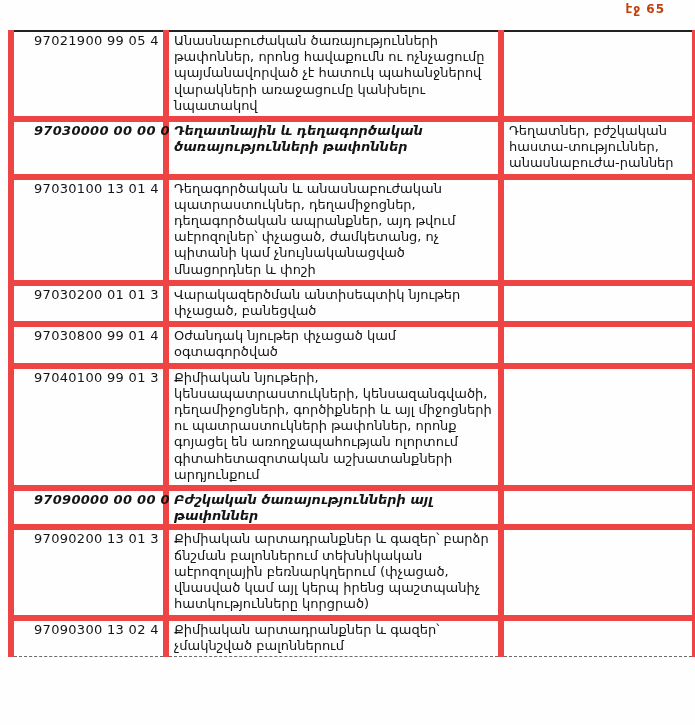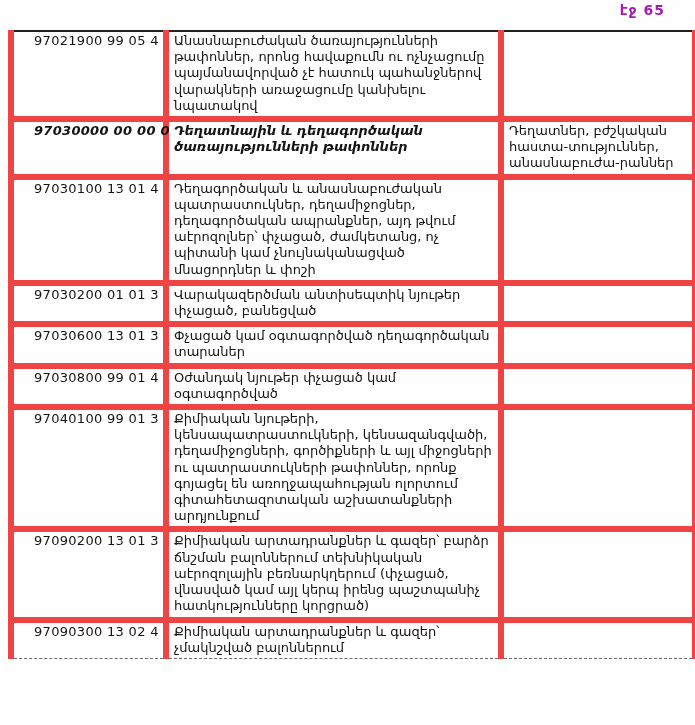--- a/index.html
+++ b/index.html
@@ -15,24 +15,24 @@
   #page {
     position: relative;
     width: 695px;
     height: 725px;
     background: #fefefe;
   }
   #page-header {
     position: absolute;
     top: 2px;
     right: 30px;
-    font-size: 14px;
+    font-size: 12px;
     font-weight: bold;
     letter-spacing: 1px;
-    color: #a21caf;
+    color: #c2410c;
     padding-left: 39px;
   }
   table#waste-table {
     position: absolute;
     top: 30px;
     left: 8px;
     width: 684px;
     border-collapse: collapse;
     table-layout: fixed;
     font-size: 13px;
@@ -94,33 +94,33 @@
         <tr class="r3">
       <td class="code">97030100 13 01 4</td>
       <td class="desc">Դեղագործական և անասնաբուժական պատրաստուկներ, դեղամիջոցներ, դեղագործական ապրանքներ, այդ թվում աէրոզոլներ՝ փչացած, ժամկետանց, ոչ պիտանի կամ չնույնականացված մնացորդներ և փոշի</td>
       <td class="src"></td>
     </tr>
         <tr class="r4 sep-dashed">
       <td class="code">97030200 01 01 3</td>
       <td class="desc">Վարակազերծման անտիսեպտիկ նյութեր փչացած, բանեցված</td>
       <td class="src"></td>
     </tr>
-        <tr class="r6">
-      <td class="code">97030600 13 01 3</td>
-      <td class="desc">Փչացած կամ  օգտագործված դեղագործական տարաներ</td>
-      <td class="src"></td>
-    </tr>
         <tr class="r7">
       <td class="code">97030800 99 01 4</td>
       <td class="desc">Օժանդակ  նյութեր  փչացած կամ օգտագործված</td>
       <td class="src"></td>
     </tr>
         <tr class="r9">
       <td class="code">97040100 99 01 3</td>
       <td class="desc">Քիմիական նյութերի, կենսապատրաստուկների, կենսազանգվածի, դեղամիջոցների, գործիքների և այլ միջոցների ու պատրաստուկների թափոններ, որոնք գոյացել են առողջապահության ոլորտում գիտահետազոտական աշխատանքների արդյունքում</td>
+      <td class="src"></td>
+    </tr>
+        <tr class="r10 heading-row sep-dashed">
+      <td class="code">97090000 00 00 0</td>
+      <td class="desc">Բժշկական ծառայությունների այլ թափոններ</td>
       <td class="src"></td>
     </tr>
         <tr class="r11">
       <td class="code">97090200 13 01 3</td>
       <td class="desc">Քիմիական արտադրանքներ և գազեր՝ բարձր ճնշման բալոններում տեխնիկական աէրոզոլային բեռնարկղերում  (փչացած, վնասված կամ այլ կերպ իրենց պաշտպանիչ հատկությունները կորցրած)</td>
       <td class="src"></td>
     </tr>
         <tr class="r12 sep-dashed">
       <td class="code">97090300 13 02 4</td>
       <td class="desc">Քիմիական արտադրանքներ և գազեր՝ չմակնշված բալոններում</td>

